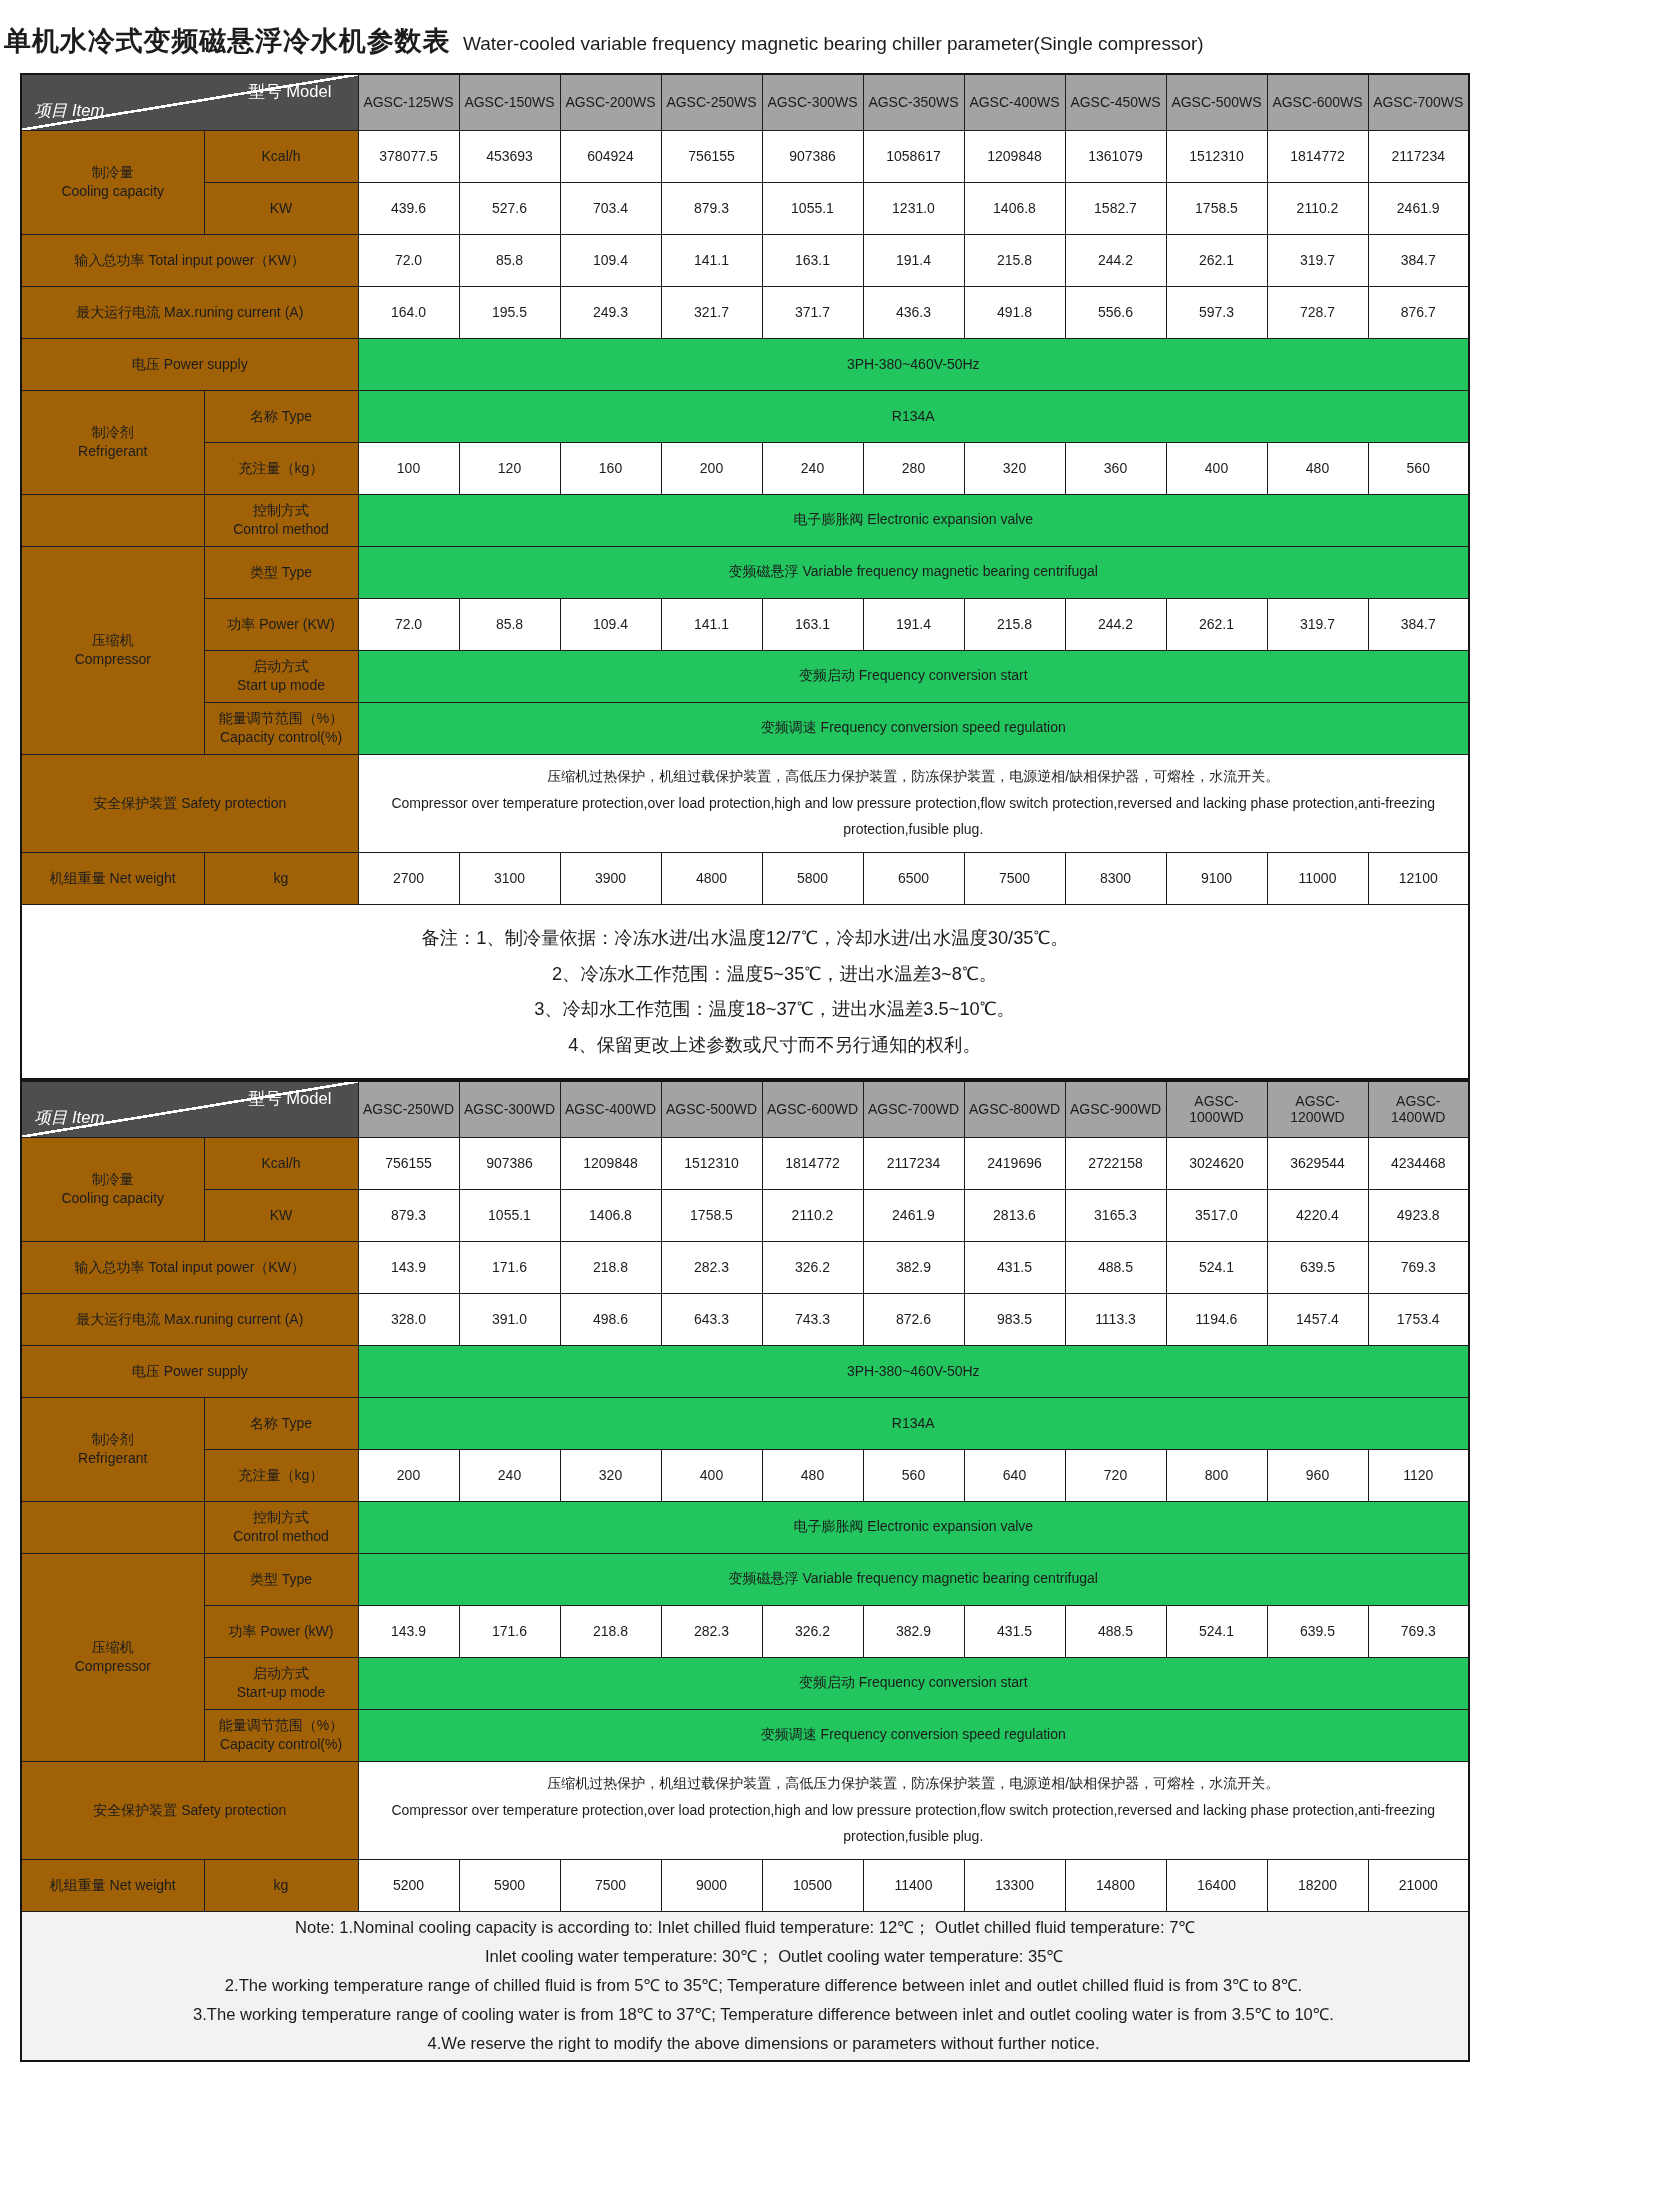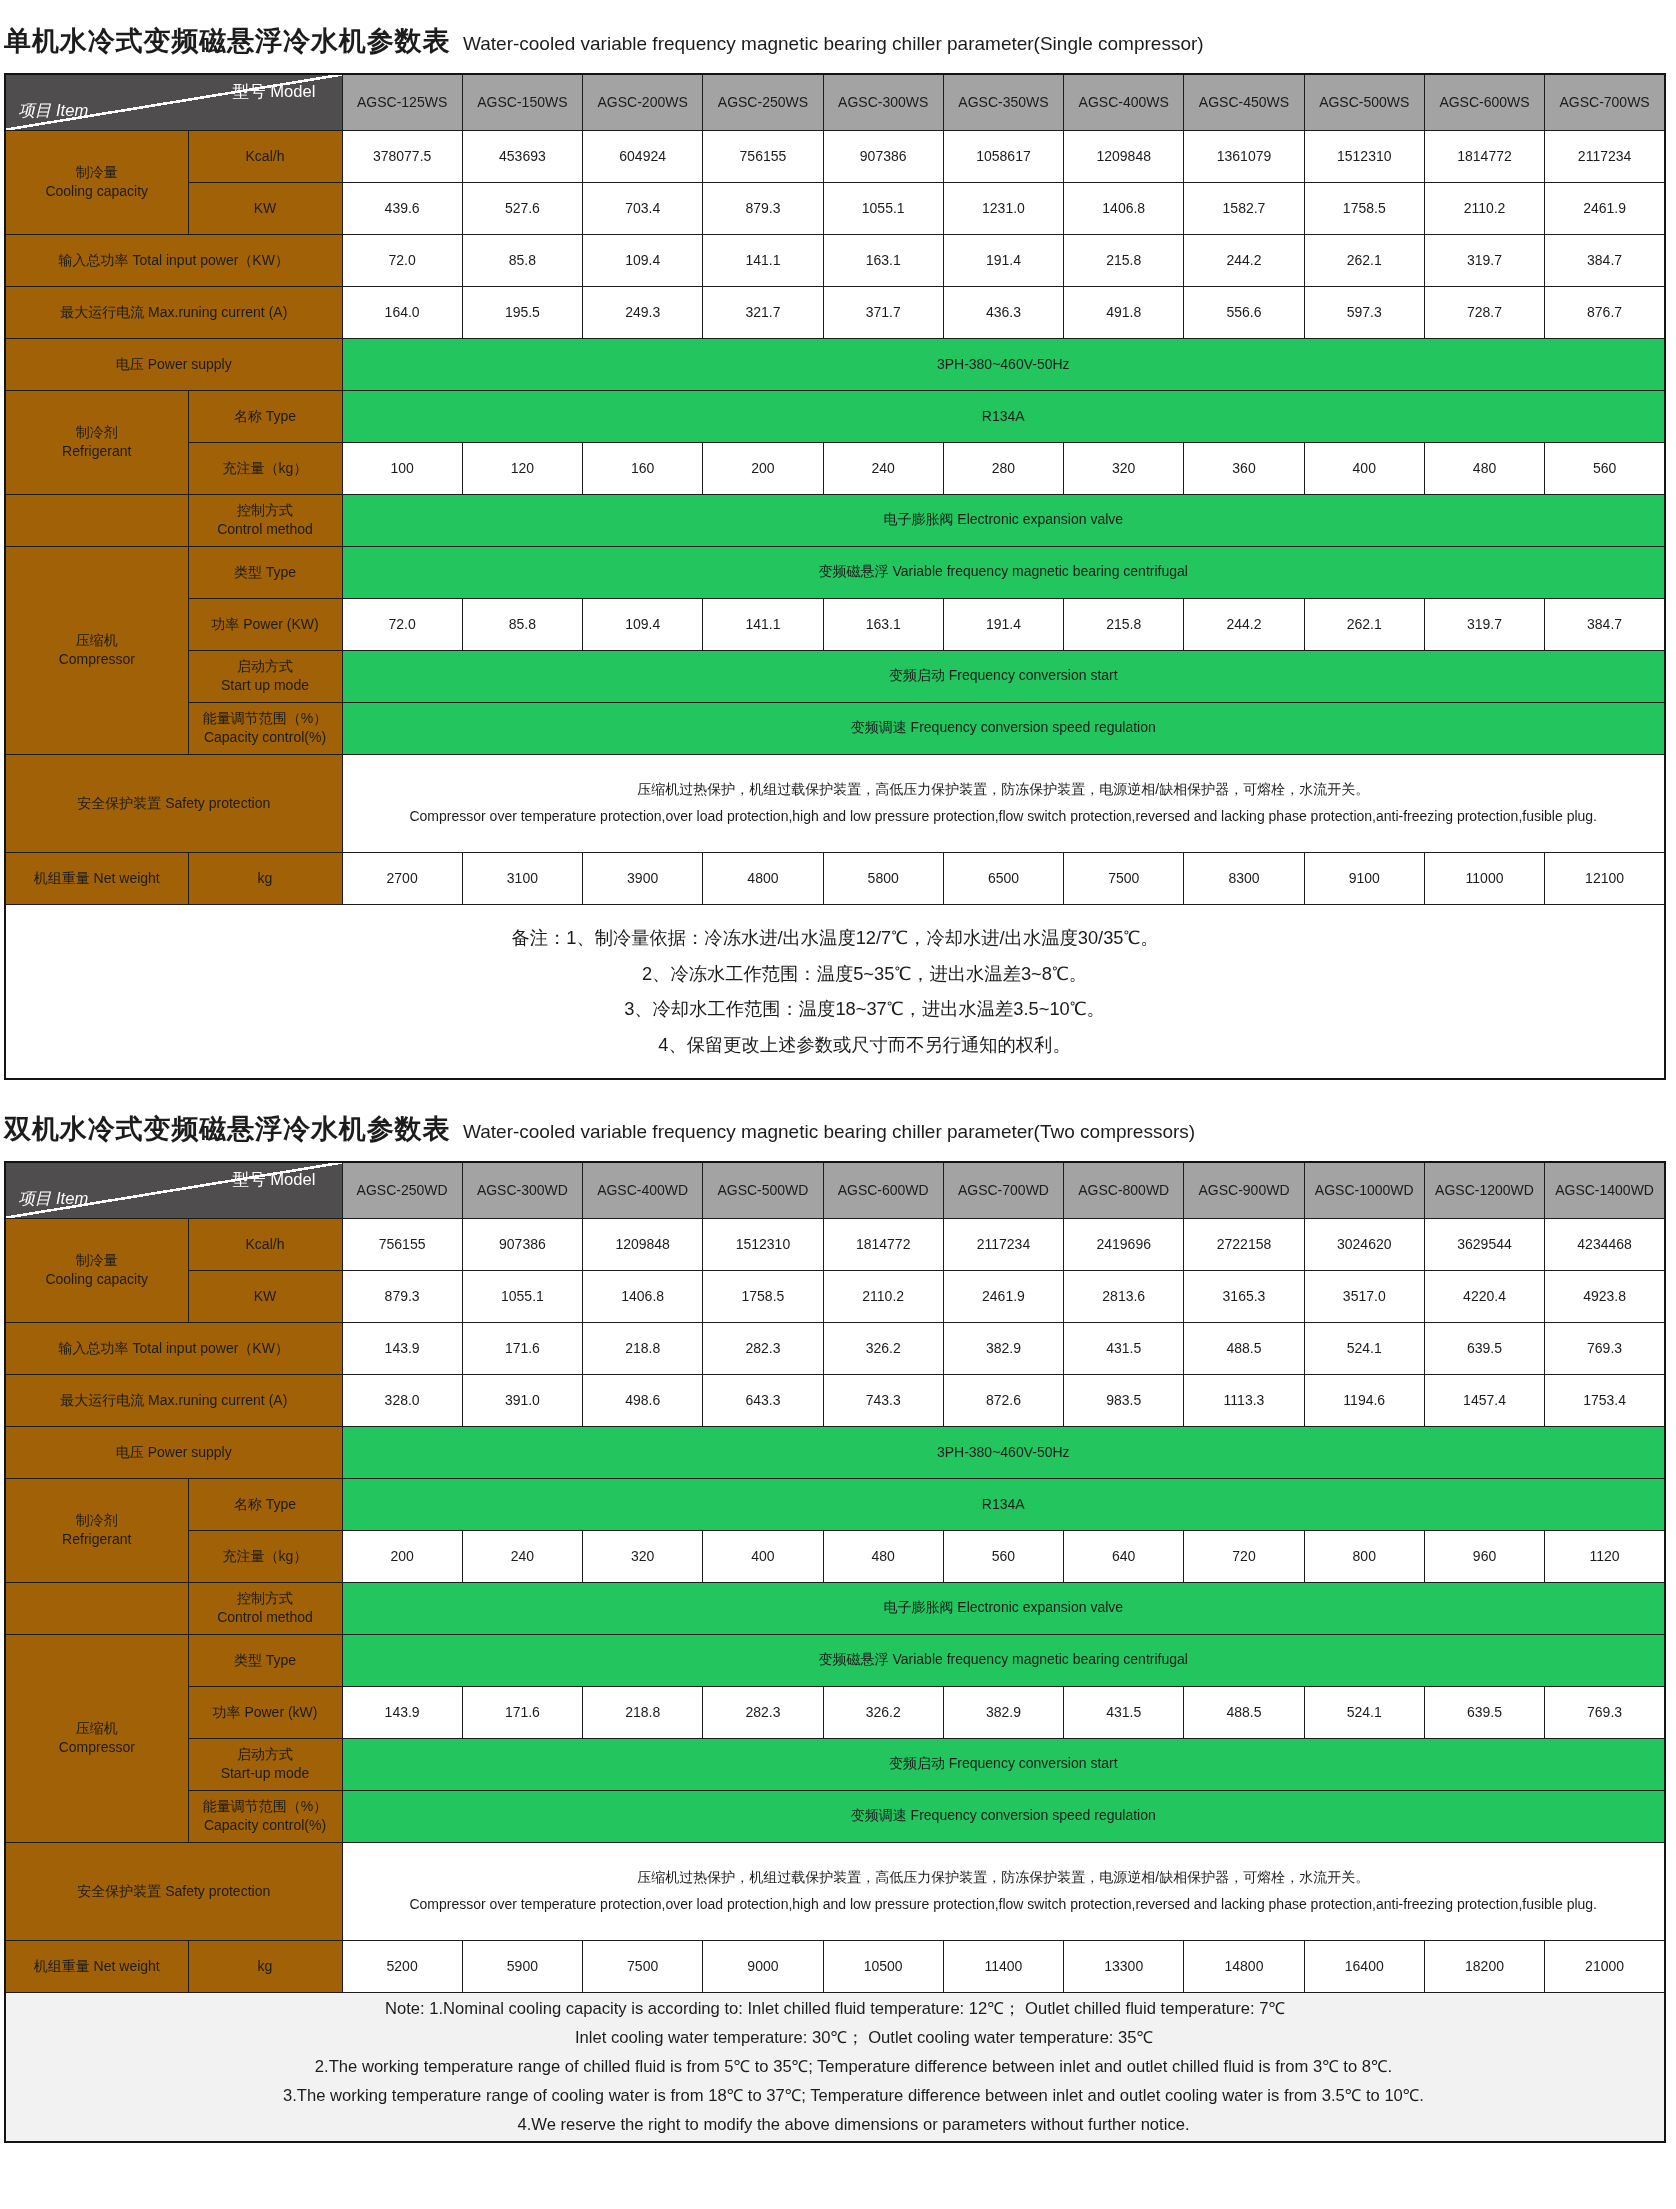--- a/index.html
+++ b/index.html
@@ -3,21 +3,21 @@
 <meta charset="utf-8">
 <style>
   html,body { margin:0; padding:0; background:#ffffff; }
   body { width:1677px; font-family:"Liberation Sans", sans-serif; color:#1c1c1c; }
   .wrap { padding:23px 21px 26px 4px; }
 
   .title-block { margin:0 0 14px 0; white-space:nowrap; }
   .title-cn { font-size:27px; font-weight:bold; letter-spacing:0.9px; }
   .title-en { font-size:19px; font-weight:normal; margin-left:8.7px; }
 
-  table.spec { width:1662px; border-collapse:collapse; table-layout:fixed; border:2.6px solid #141414; }
+  table.spec { width:1450px; border-collapse:collapse; table-layout:fixed; border:2.6px solid #141414;margin-left:16px; }
   table.spec col.c1 { width:183px; }
   table.spec col.c2 { width:154px; }
   table.spec th, table.spec td {
     border:solid #1c1c1c; border-width:1.7px 0.9px;
     text-align:center; vertical-align:middle;
     font-size:14px; padding:1.7px 4.4px; overflow:hidden;
   }
 
   tr.rh { height:56px; }
   tr.rr { height:52px; }
@@ -260,24 +260,20 @@
       <td class="notes" colspan="13">
         <div class="nline">备注：1、制冷量依据：冷冻水进/出水温度12/7℃，冷却水进/出水温度30/35℃。</div>
         <div class="nline indent1">2、冷冻水工作范围：温度5~35℃，进出水温差3~8℃。</div>
         <div class="nline indent1">3、冷却水工作范围：温度18~37℃，进出水温差3.5~10℃。</div>
         <div class="nline indent1">4、保留更改上述参数或尺寸而不另行通知的权利。</div>
       </td>
     </tr>
   </tbody>
     </table>
 
-  <div class="title-block" style="margin-top:31px;">
-    <span class="title-cn">双机水冷式变频磁悬浮冷水机参数表</span>
-    <span class="title-en">Water-cooled variable frequency magnetic bearing chiller parameter(Two compressors)</span>
-  </div>
 
   <table class="spec">
     <colgroup>
         <col class="c1">
         <col class="c2">
         <col span="11">
       </colgroup>
 
     <tbody>
         <tr class="rh">

